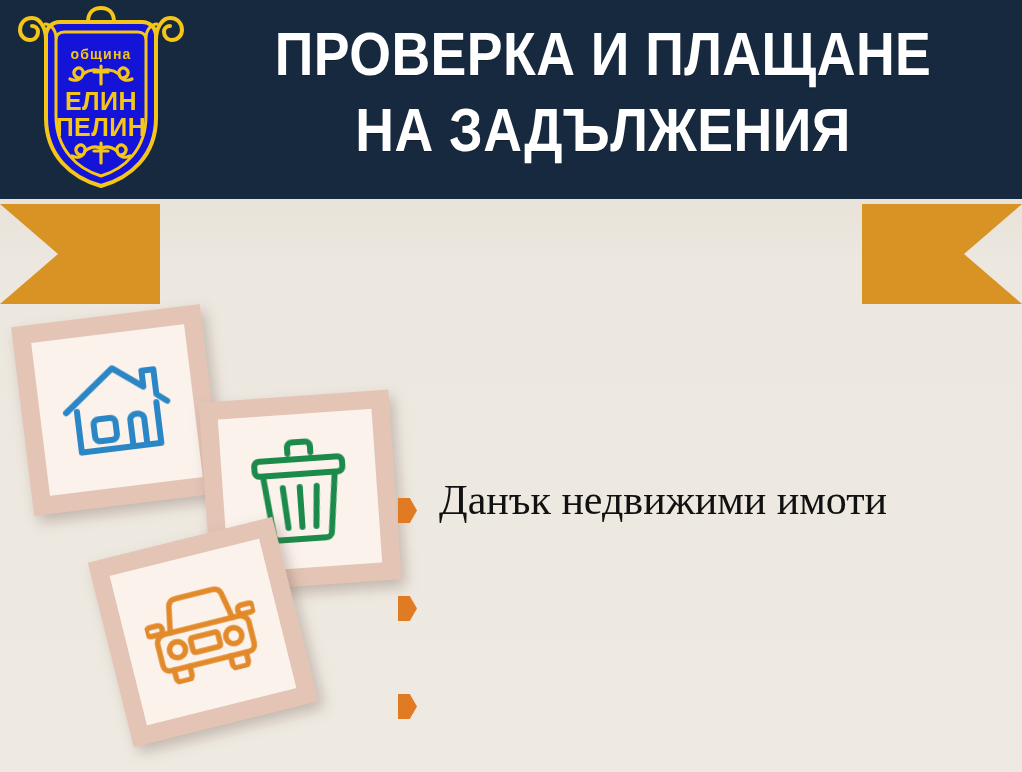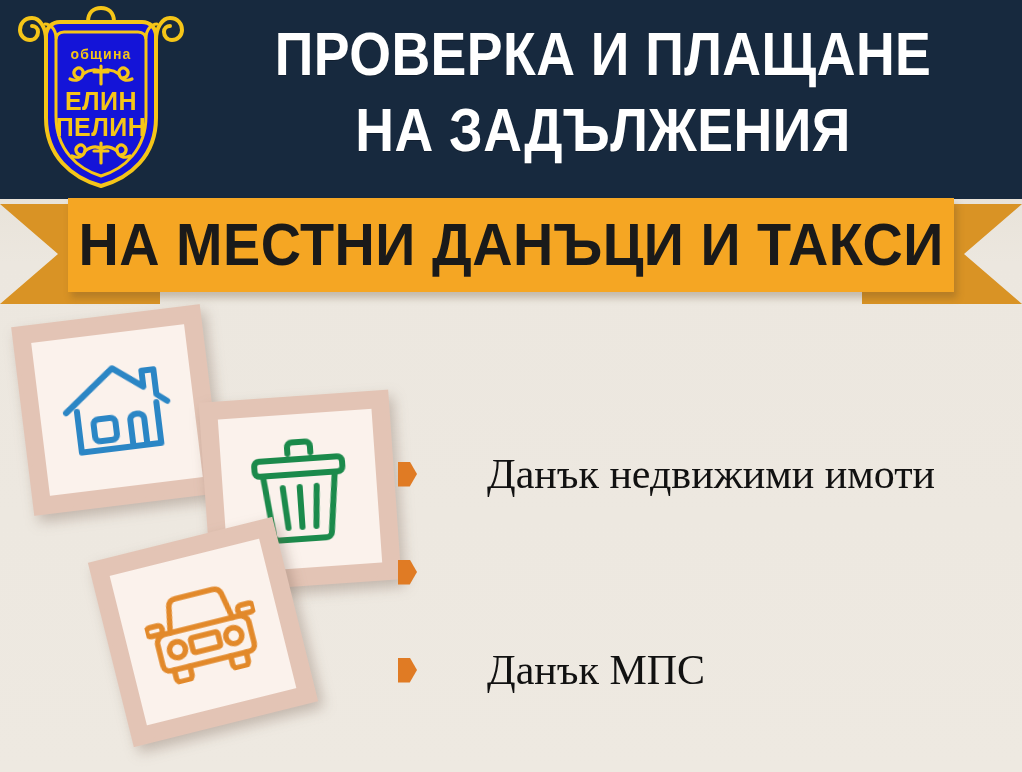--- a/index.html
+++ b/index.html
@@ -153,23 +153,22 @@
   
   .tax-list {
     position: absolute;
     left: 398px;
     top: 425px;
     width: 610px;
     z-index: 5;
   }
   .tax-item {
     display: flex;
-    align-items: center;
+    align-items: flex-end;
     height: 98px;
-    gap: 48px;
   }
   .bullet {
     flex: 0 0 auto;
     width: 19px;
     height: 25px;
     margin-right: 22px;
     background: #e07b24;
     clip-path: polygon(0 0, 62% 0, 100% 50%, 62% 100%, 0 100%, 0 0);
   }
   .tax-label {
@@ -232,23 +231,20 @@
         <span class="ln ln1">ПРОВЕРКА И ПЛАЩАНЕ</span>
         <span class="ln ln2">НА ЗАДЪЛЖЕНИЯ</span>
       </div>
 
     </div>
   </div>
 
   <div class="ribbon">
     <div class="ribbon-tail left"></div>
     <div class="ribbon-tail right"></div>
-    <div class="ribbon-band">
-      <span class="ribbon-text">НА МЕСТНИ ДАНЪЦИ И ТАКСИ</span>
-    </div>
   </div>
 
   <div class="stamps">
 
     <div class="stamp house">
       <div class="stamp-face">
         <svg width="112" height="100" viewBox="0 0 112 100">
           <g fill="none" stroke="#2b86c5" stroke-width="6" stroke-linejoin="round" stroke-linecap="round">
             <path d="M5 47 L56 8 L85 30 L85 14 L97 14 L97 39 L107 47"></path>
             <path d="M16 47 L16 88 L96 88 L96 47"></path>
@@ -300,18 +296,17 @@
       <span class="bullet"></span>
       <span class="tax-label">Данък недвижими имоти</span>
     </div>
 
     <div class="tax-item">
       <span class="bullet"></span>
     </div>
 
     <div class="tax-item">
       <span class="bullet"></span>
-      <span class="tax-label">Данък МПС</span>
     </div>
 
   </div>
 
 </div>
 
 </body></html>

